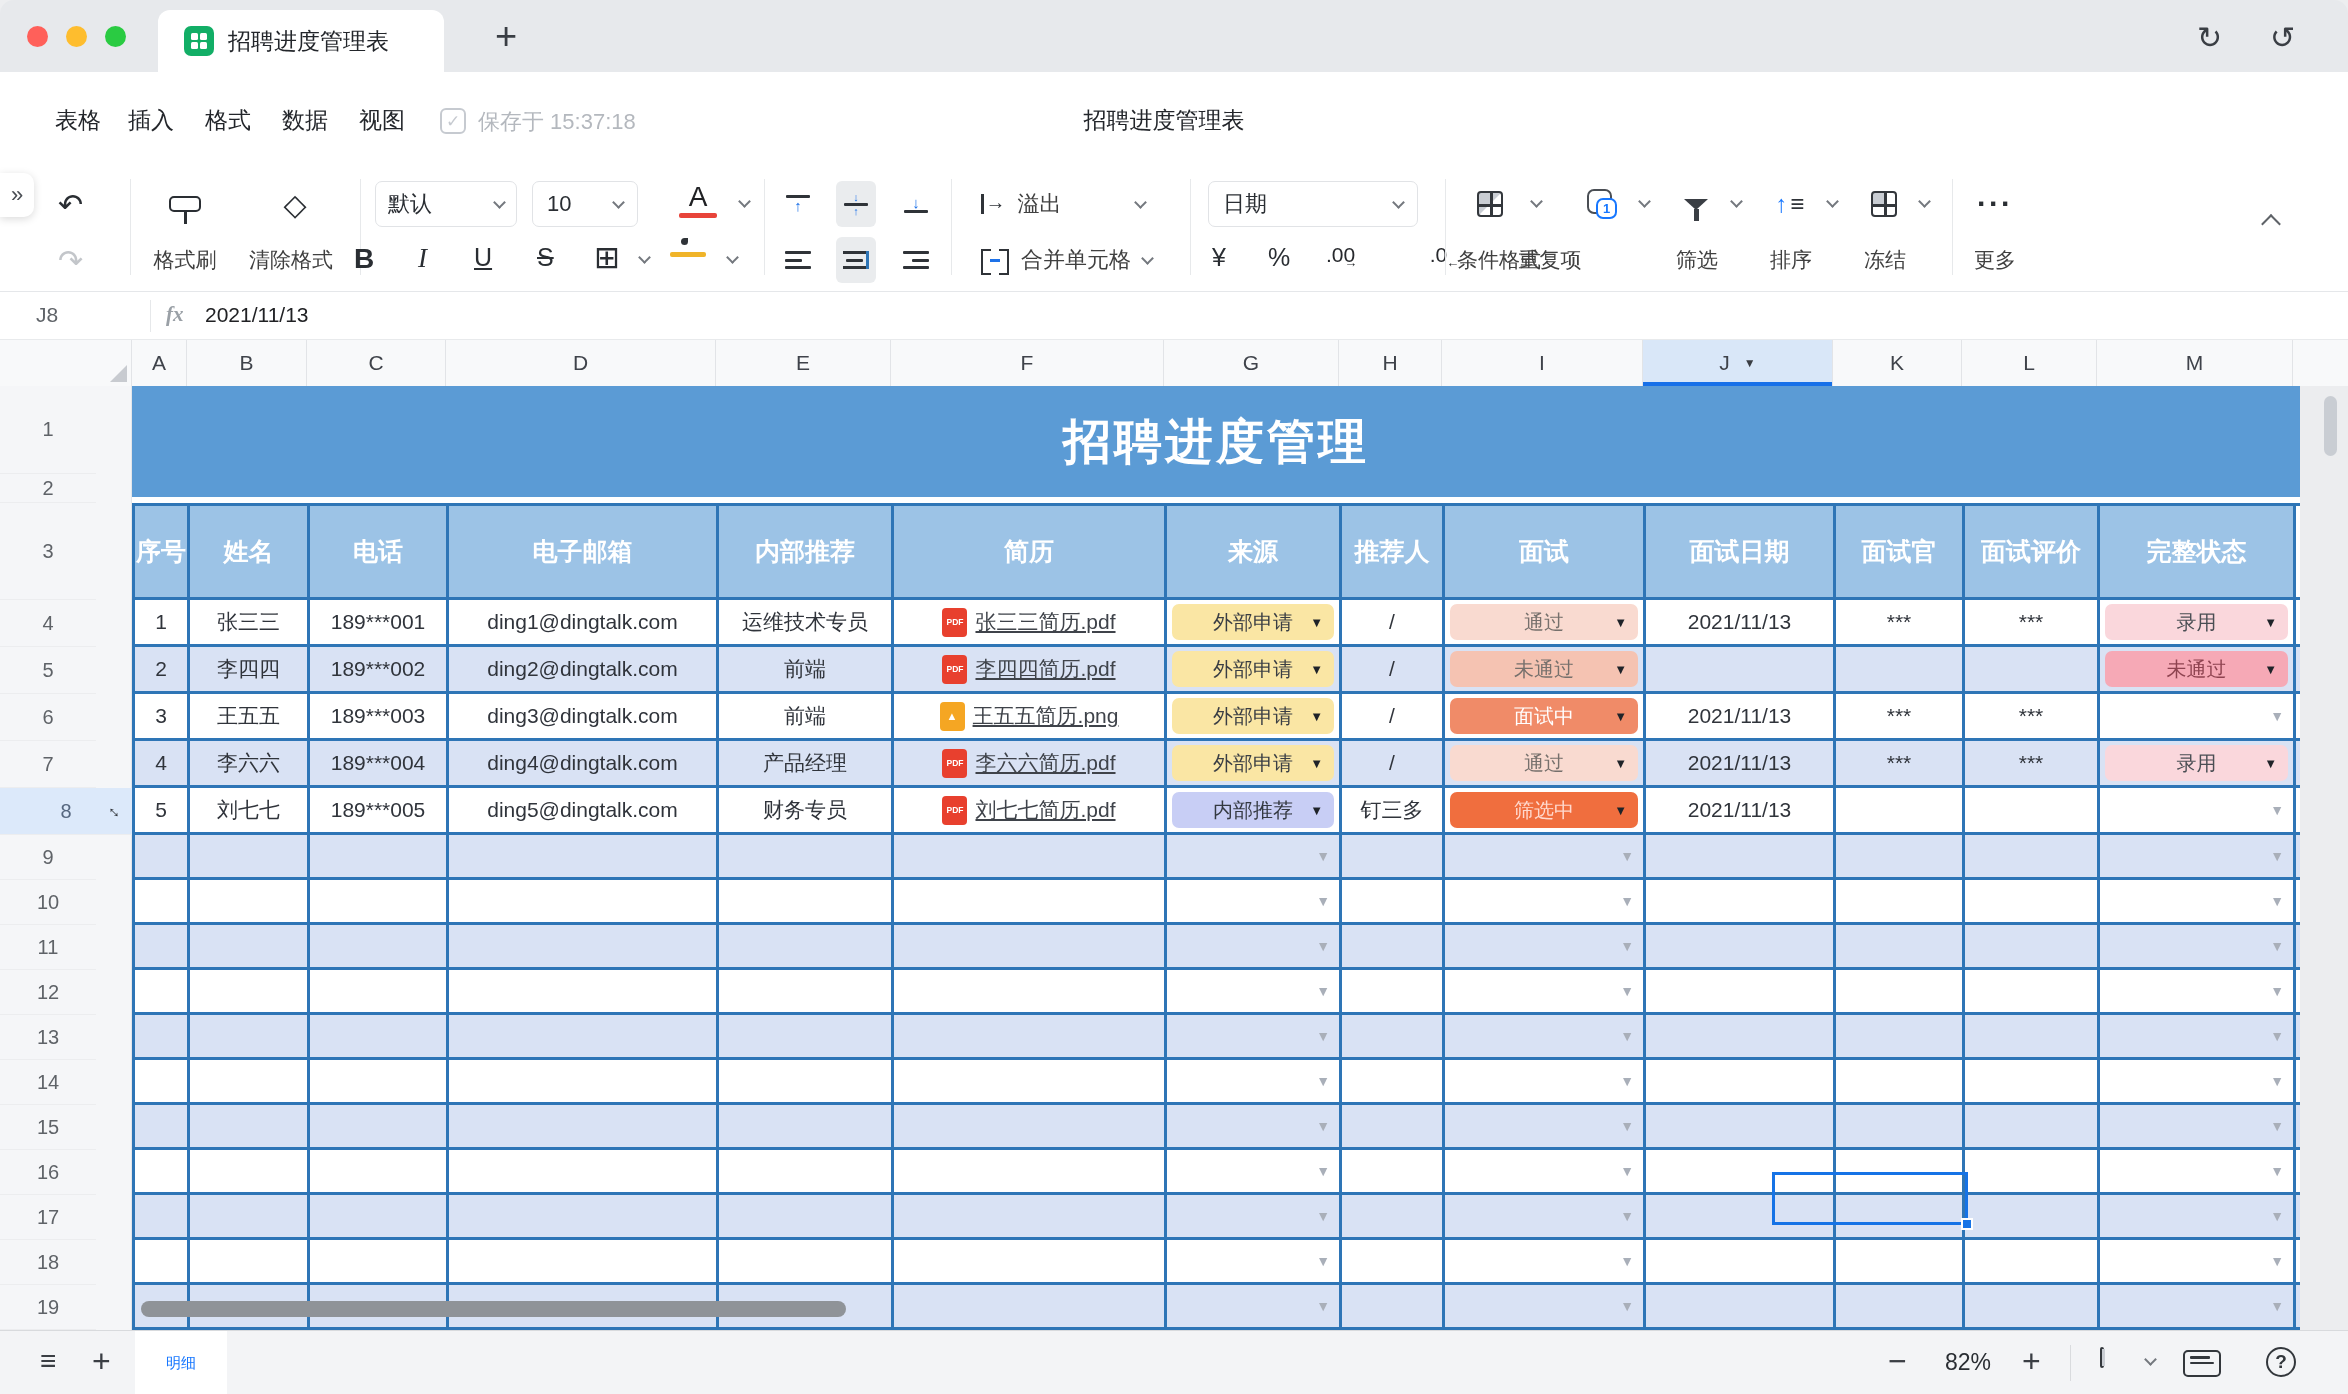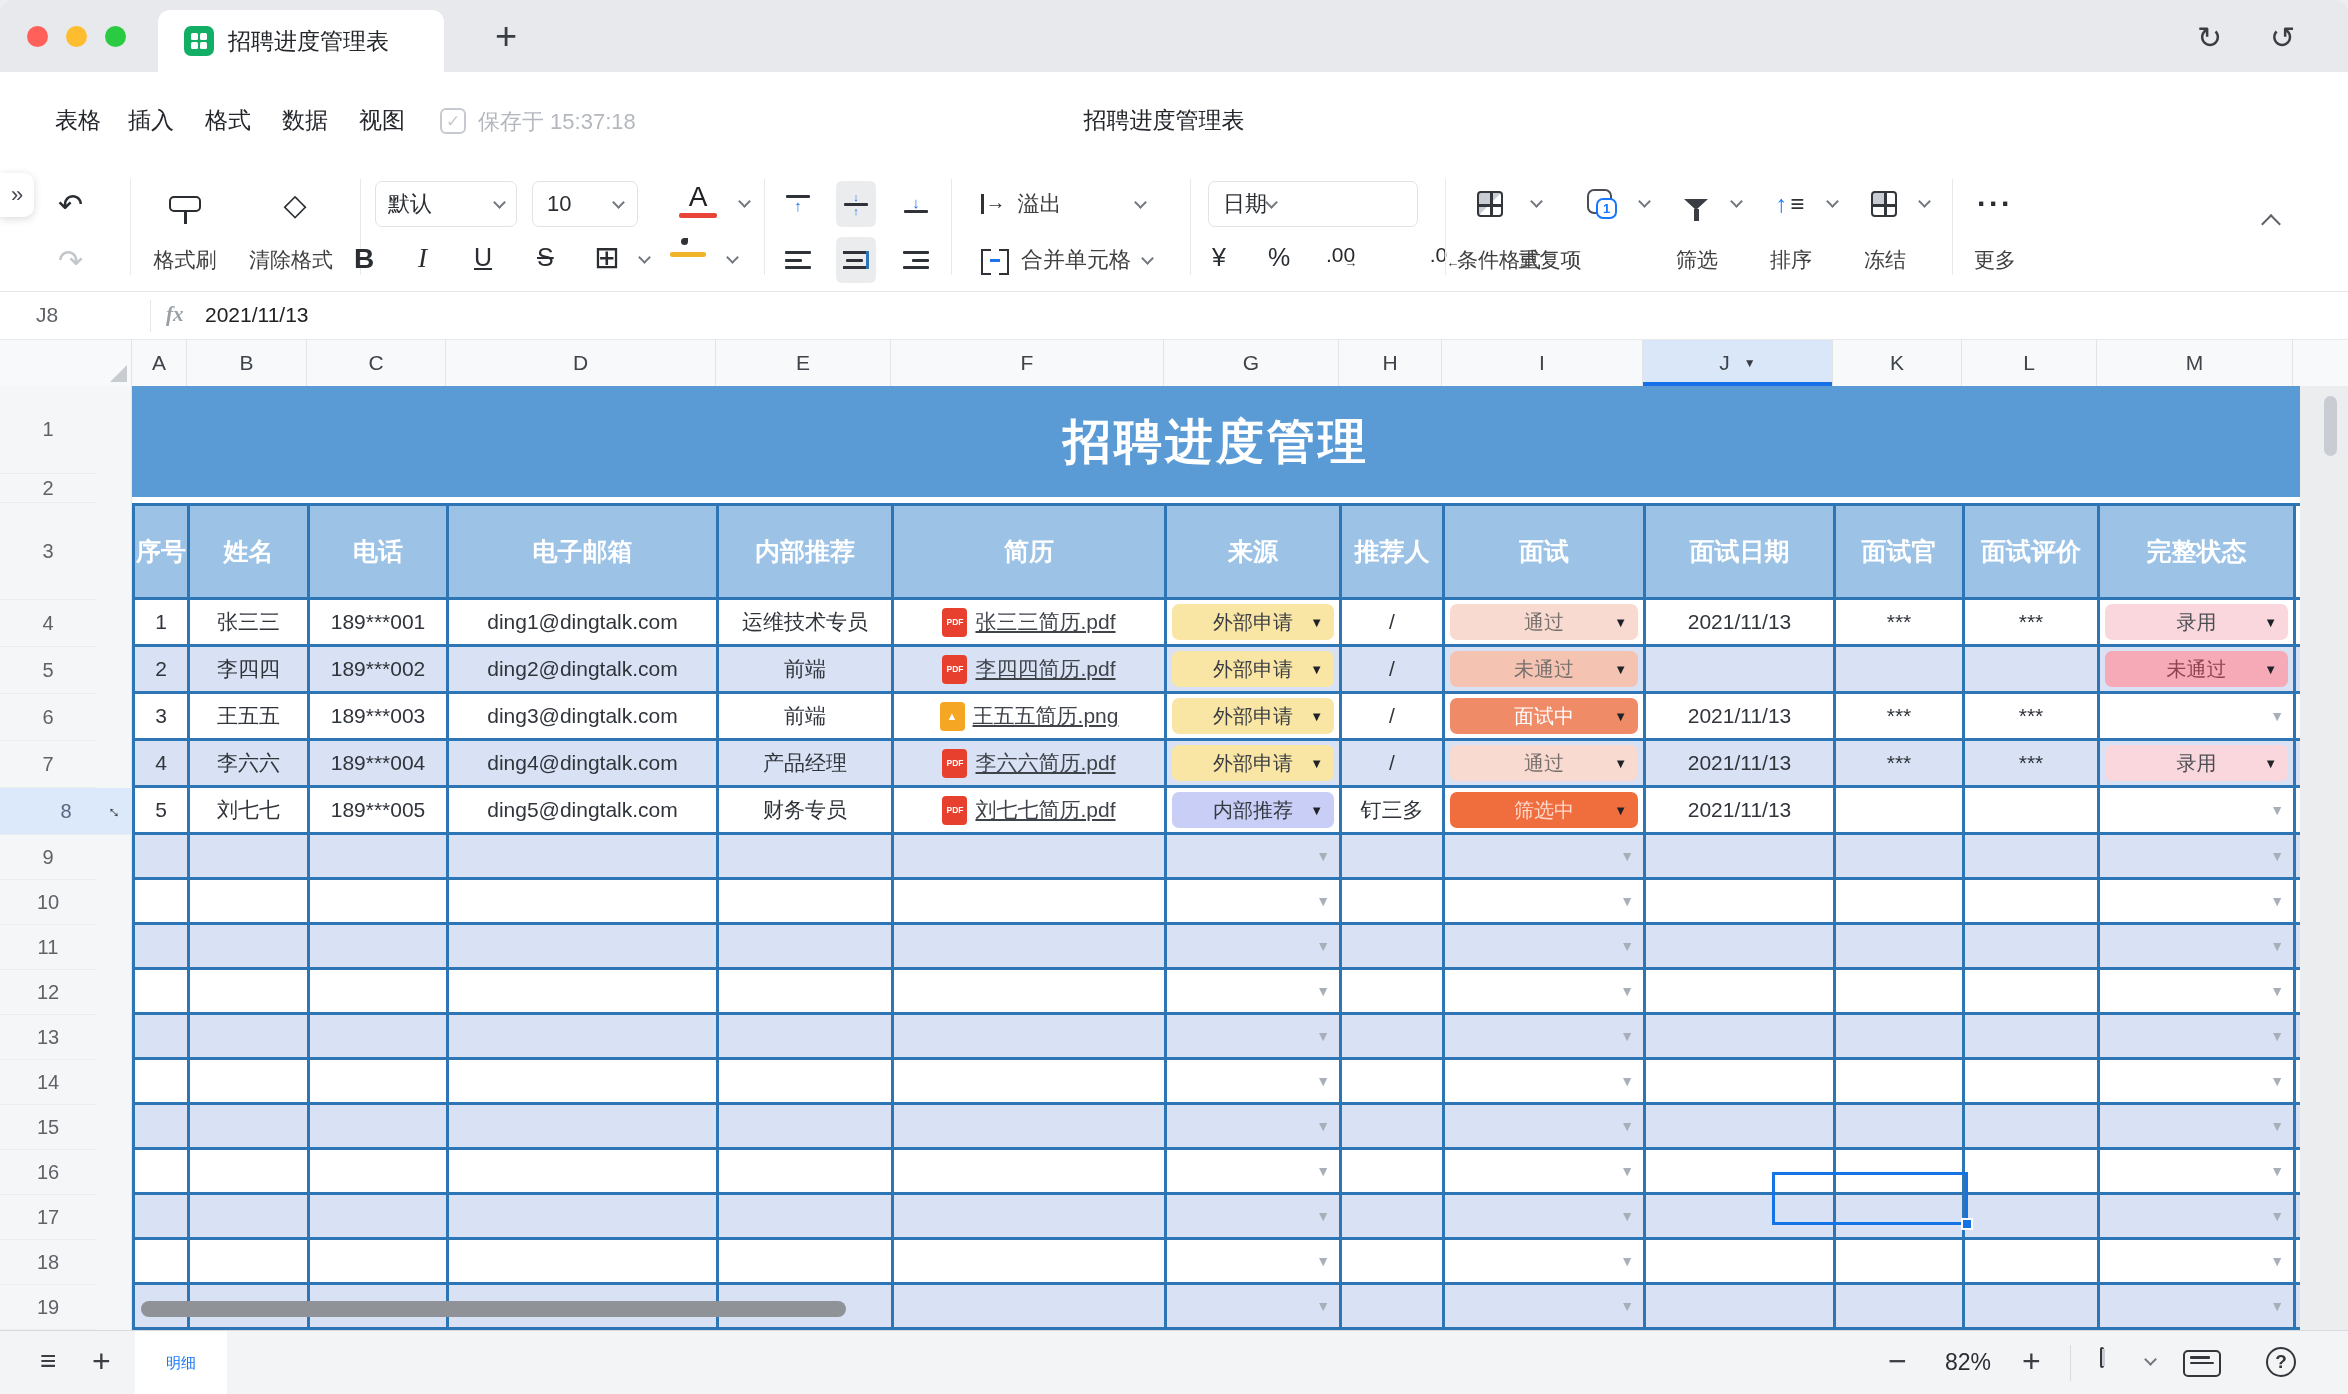--- a/index.html
+++ b/index.html
@@ -299,21 +299,21 @@
       <span class="chev" style="margin-left:62px"></span>
     </div>
     <div class="abs r2" style="left:981px;display:flex;align-items:center;gap:12px">
       <span id="mrg">
           <b></b>
         </span>
       <span class="tlabel" style="font-size:22px">合并单元格</span>
       <span class="chev"></span>
     </div>
     <span class="abs tdiv" style="left:1190px"></span>
-    <div class="abs r1 selbox" style="left:1208px;width:210px;padding:0 14px;justify-content:flex-start">
+    <div class="abs r1 selbox" style="left:1208px;width:210px;padding:0 14px;justify-content:space-between">
       <span style="font-size:22px">日期</span>
         <span class="chev"></span>
     </div>
     <span class="abs" style="left:1212px;top:78px;font-size:25px">¥</span>
     <span class="abs" style="left:1268px;top:78px;font-size:25px">%</span>
     <span class="abs decfmt" style="left:1326px;top:78px"><span>.00</span><small style="right:-2px">→</small></span>
     <span class="abs decfmt" style="left:1396px;top:78px"><span>.0</span><small style="right:-12px">←</small></span>
     <span class="abs tdiv" style="left:1445px"></span>
     
     <div class="abs r1 ctr" style="left:1462px;width:56px">

